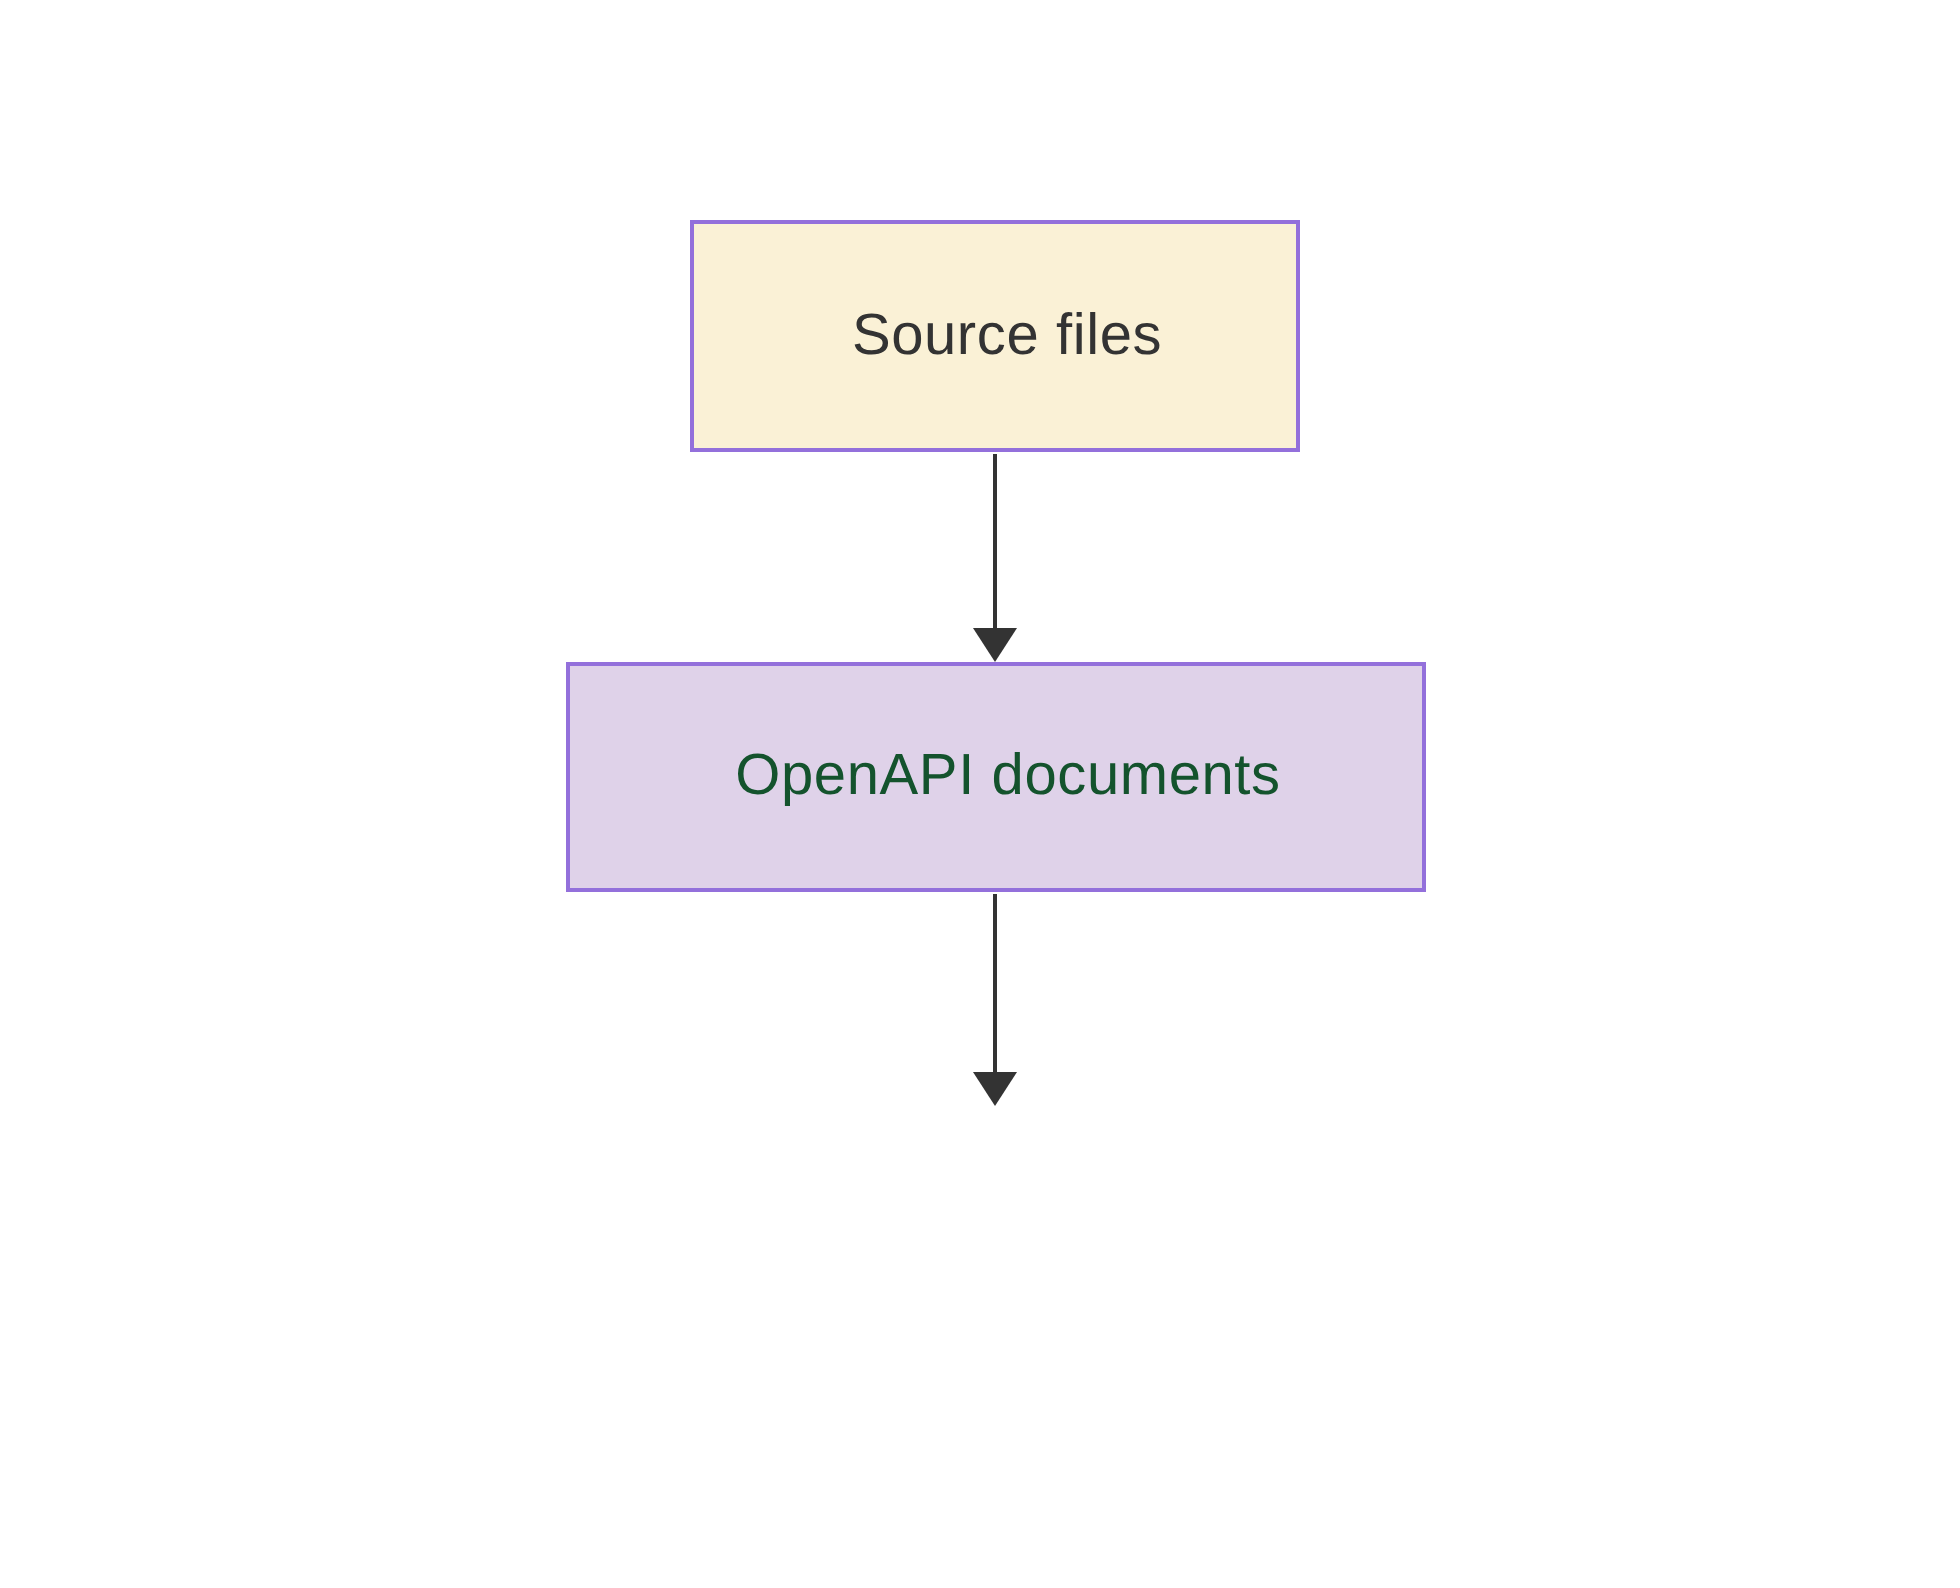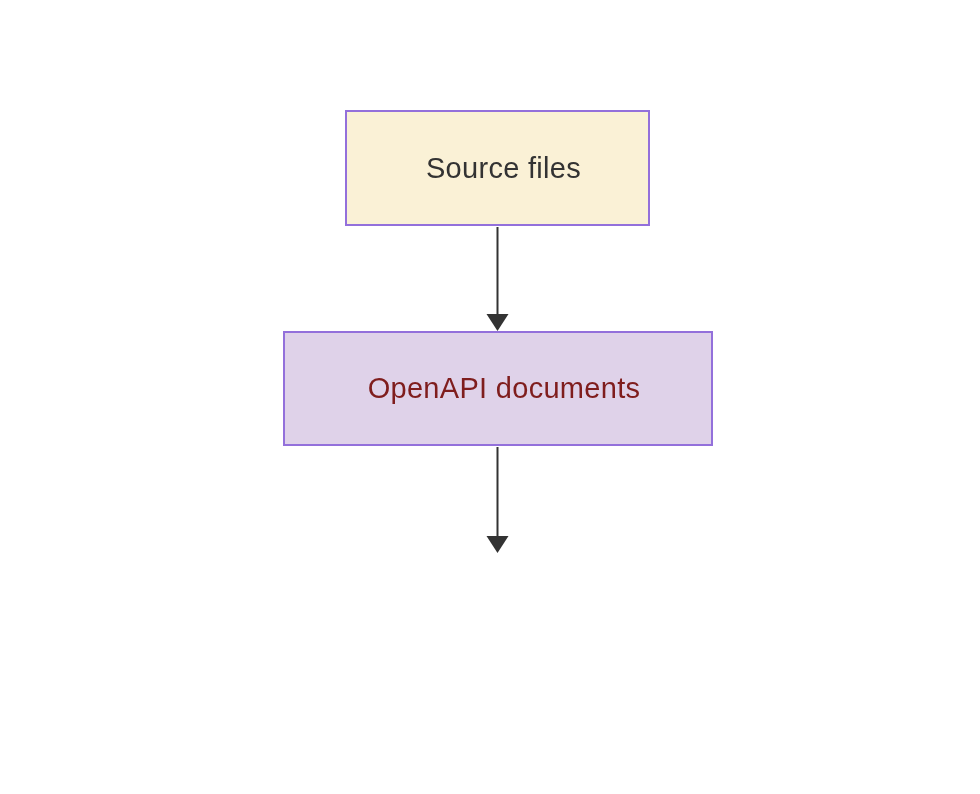--- a/index.html
+++ b/index.html
@@ -56,18 +56,18 @@
     <g>
       <line x1="497.5" y1="447" x2="497.5" y2="539" stroke-width="2" stroke="#333333"></line>
       <polygon points="486.5,536 508.5,536 497.5,553" fill="#333333"></polygon>
     </g>
   </svg>
 
   <div class="node" id="node-0" style="background: rgb(250, 241, 214); border-color: rgb(147, 112, 219); color: rgb(51, 51, 51);">
     <span class="node-label">Source files</span>
   </div>
 
-  <div class="node" id="node-1" style="background: rgb(223, 210, 233); border-color: rgb(147, 112, 219); color: #7f1d1d; text-align: right;">
+  <div class="node" id="node-1" style="background: rgb(223, 210, 233); border-color: rgb(147, 112, 219); color: #14532d; text-align: right;">
     <span class="node-label">OpenAPI documents</span>
   </div>
 
 
 </div>
 
 </body></html>

